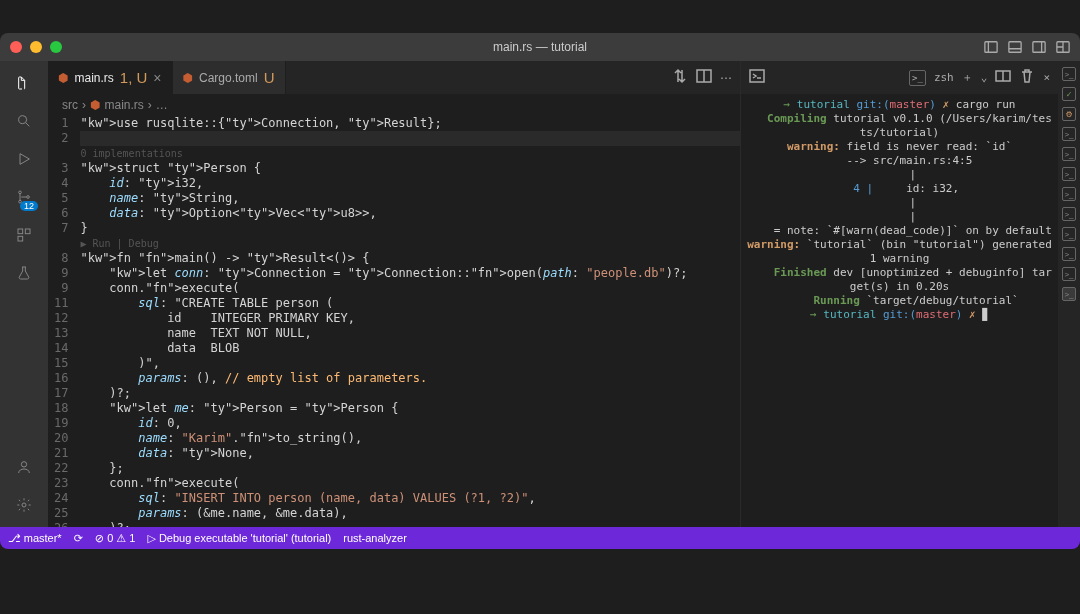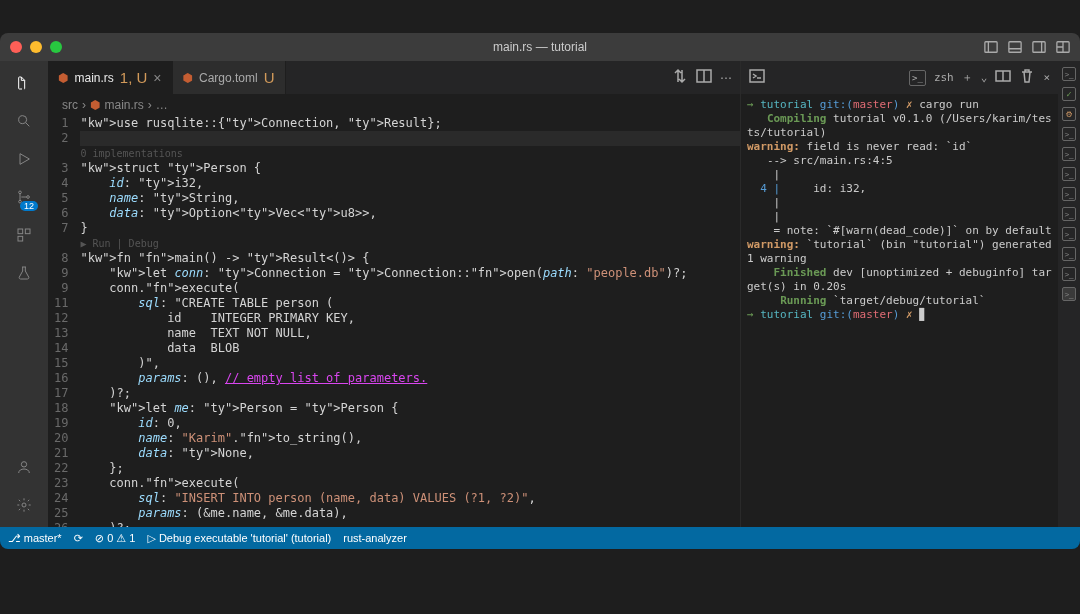--- a/index.html
+++ b/index.html
@@ -57,36 +57,36 @@
 .tab-mod { color: #d29a5a; font-size: 15px; }
 .tab-close { color: #888; font-size: 14px; }
 .tab-actions { margin-left: auto; display: flex; align-items: center; gap: 8px; padding-right: 8px; color: #aaa; }
 .breadcrumb { height: 22px; padding: 0 14px; font-size: 12px; color: #888; display: flex; align-items: center; gap: 4px; }
 .editor { flex: 1; display: flex; font-family: Menlo, Consolas, monospace; font-size: 12px; line-height: 15px; overflow: hidden; }
 .gutter { text-align: right; padding: 0 12px 0 6px; color: #6a6a6a; }
 .code { flex: 1; white-space: pre; color: #d4d4d4; position: relative; }
 .hint { color: #555; font-size: 10px; }
 .st { color: #ce9178; }
 .param { color: #9cdcfe; font-style: italic; }
-.cm { color: #d946ef; text-decoration: underline; }
+.cm { color: #fdba74; }
 .cursor-line { background: #2a2a2a; display: inline-block; width: 100%; }
 .term-col { width: 340px; border-left: 1px solid #2a2a2a; display: flex; background: #1e1e1e; }
 .term-body { flex: 1; display: flex; flex-direction: column; font-family: Menlo, Consolas, monospace; font-size: 11px; line-height: 14px; }
 .term-tabs { height: 33px; background: #252526; display: flex; align-items: center; padding: 0 8px; gap: 6px; color: #aaa; }
 .term-tabs .right { margin-left: auto; display: flex; gap: 8px; align-items:center; }
-.term-content { padding: 4px 6px; flex: 1; white-space: pre-wrap; word-break: break-all; }
+.term-content { padding: 4px 6px; flex: 1; white-space: pre-wrap; word-break: break-all; text-align: center; }
 .pgreen { color: #6a9955; }
 .pcyan { color: #56b6c2; }
 .pred { color: #e06c75; }
 .pyellow { color: #d19a66; }
 .pblue { color: #569cd6; }
 .pbold { font-weight: bold; }
 .term-side { width: 22px; background: #252526; display: flex; flex-direction: column; align-items: center; padding-top: 6px; gap: 6px; color: #888; }
 .term-side .tsicon { width: 14px; height: 14px; border: 1px solid #666; border-radius: 2px; font-size: 8px; display:flex; align-items:center; justify-content:center; }
-.statusbar { height: 22px; background: #0369a1; color: #fff; display: flex; align-items: center; font-size: 11px; padding: 9px 8px; gap: 12px; }
+.statusbar { height: 22px; background: #6d28d9; color: #fff; display: flex; align-items: center; font-size: 11px; padding: 9px 8px; gap: 12px; }
 .sb-right { margin-left: auto; display: flex; gap: 12px; align-items: center; }
 svg { width: 16px; height: 16px; stroke: currentColor; fill: none; stroke-width: 1.5; }
 </style>
 </head>
 <body>
 
 <div class="window">
 
   <div class="titlebar">
     <div class="traffic">

